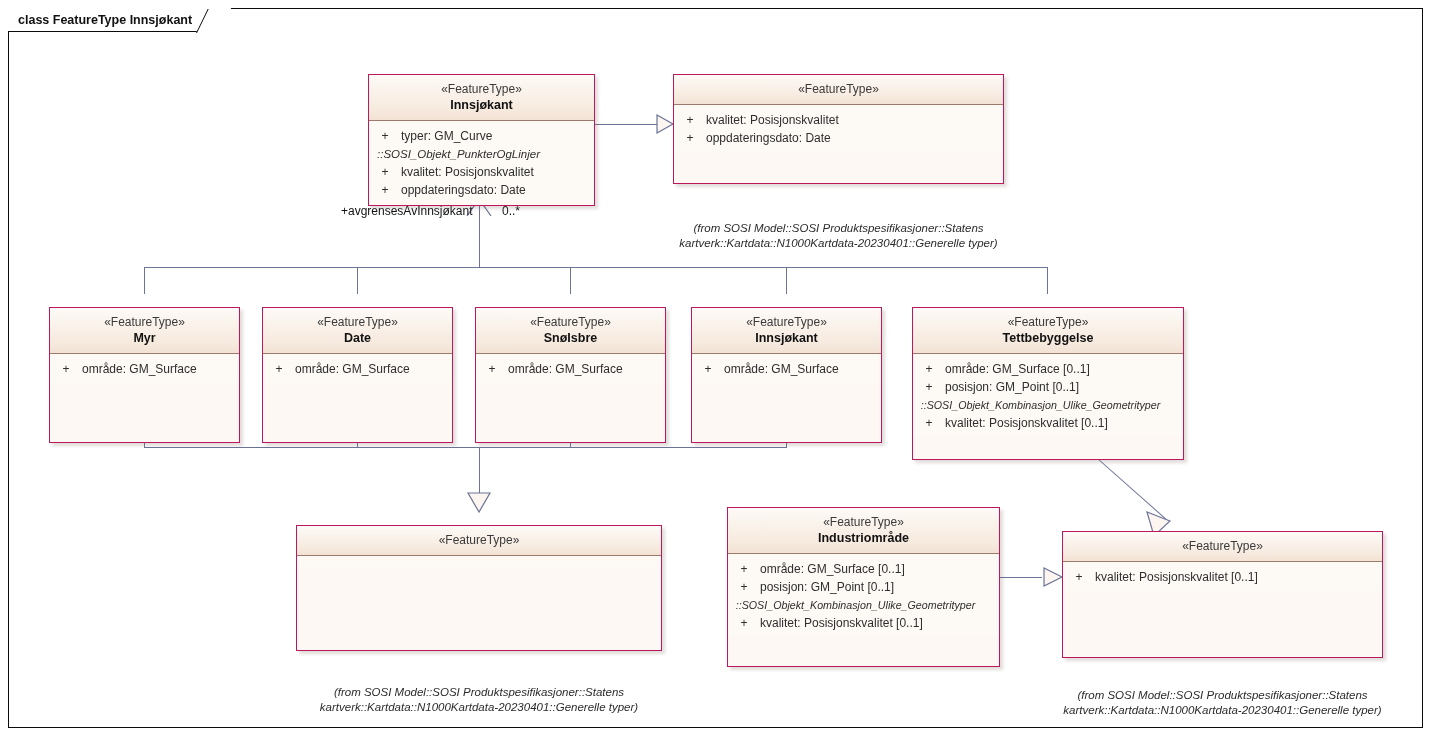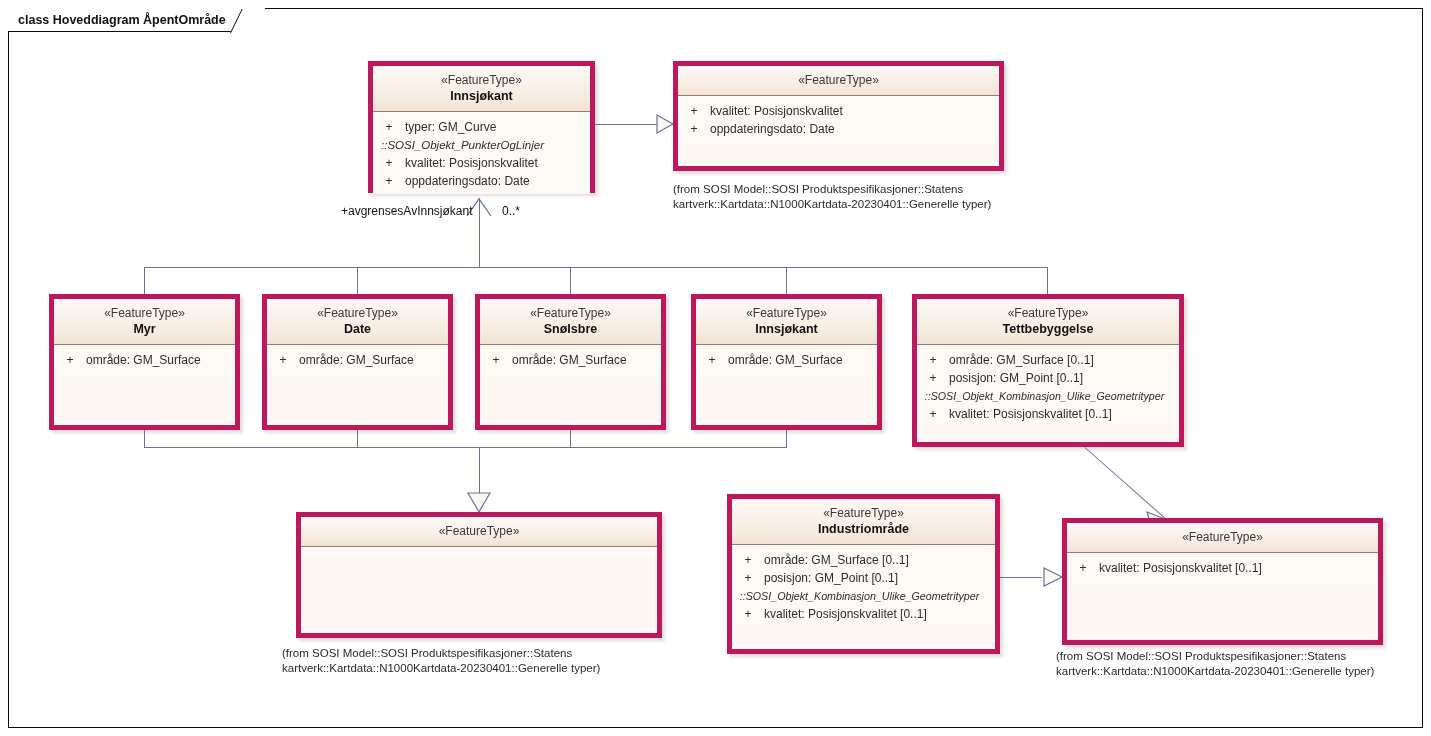--- a/index.html
+++ b/index.html
@@ -13,60 +13,60 @@
   .frame-tab{position:absolute;left:8px;top:8px;height:24px;box-sizing:border-box;
              border:1px solid #0b0b0b;border-top:none;border-left:none;background:#fff;
              padding:0 26px 0 10px;display:flex;align-items:center;white-space:nowrap;
              font-size:12.5px;font-weight:bold;color:#111;}
   .frame-tab .slant{position:absolute;right:-1px;top:-1px;width:22px;height:26px;
              background:#fff;border-left:1px solid #0b0b0b;
              transform:skewX(-26deg);transform-origin:bottom left;border-top:none;}
   .frame-tab .slant-mask{position:absolute;right:0px;top:-2px;width:24px;height:3px;background:#fff;}
 
   
-  .cls{position:absolute;box-sizing:border-box;border:5px solid #be185d;
-       background:#fdf8f4;box-shadow:3px 3px 3px rgba(120,100,90,0.22);}
+  .cls{position:absolute;box-sizing:border-box;border:1px solid #be185d;
+       background:#fdf8f4;box-shadow:3px 3px 3px rgba(120,100,90,0.22);margin-top:13px;}
   .cls .hdr{box-sizing:border-box;border-bottom:1px solid #9a7b6d;
        background:linear-gradient(to bottom,#fdfaf7 0%,#f7ebe0 72%,#f2e2d4 100%);
        padding:7px 6px 7px 6px;text-align:center;}
   .cls .stereo{font-size:12px;color:#3a3a3a;line-height:15px;white-space:nowrap;}
   .cls .cname{font-size:12.5px;font-weight:bold;color:#111;line-height:16px;white-space:nowrap;}
   .cls .cname.abstract{font-style:italic;}
   .cls .body{padding:6px 4px 4px 4px;background:#fdf9f5;}
 
   .attr{display:flex;align-items:baseline;font-size:12px;color:#2e2e2e;line-height:18px;
         white-space:nowrap;}
   .attr .vis{width:24px;text-align:center;flex:none;color:#2e2e2e;}
   .attr .txt{padding-left:4px;}
   .inh{font-size:11.5px;font-style:italic;color:#2e2e2e;line-height:18px;
        padding-left:4px;white-space:nowrap;}
   .inh.squeeze{transform:scaleX(0.93);transform-origin:left center;}
 
   
-  .pkgnote{position:absolute;font-size:11.5px;color:#2b2b2b;
-           line-height:15px;text-align:left;}
+  .pkgnote{position:absolute;font-size:11.5px;font-style:italic;color:#2b2b2b;
+           line-height:15px;text-align:center;margin-top:39px;}
 
   
   .ln{position:absolute;background:#6b7397;}
   .lnh{height:1px;}
   .lnv{width:1px;}
   .diag{position:absolute;height:1px;background:#6b7397;transform-origin:left center;}
 
   .lbl{position:absolute;font-size:12px;color:#111;white-space:nowrap;}
 
   svg.ovl{position:absolute;left:0;top:0;width:1431px;height:736px;overflow:visible;pointer-events:none;}
 </style>
 </head>
 <body>
 
 <div id="canvas">
 
   <div class="frame"></div>
   <div class="frame-tab">
-    <span>class Hoveddiagram ÅpentOmråde</span>
+    <span>class FeatureType Innsjøkant</span>
     <span class="slant"></span>
     <span class="slant-mask"></span>
   </div>
 
   <div class="ln lnh" style="left:595px;top:124px;width:78px;"></div>
 
   <div class="ln lnv" style="left:479px;top:198px;height:70px;"></div>
 
   <div class="ln lnh" style="left:144px;top:267px;width:903px;"></div>
   <div class="ln lnv" style="left:144px;top:267px;height:27px;"></div>

